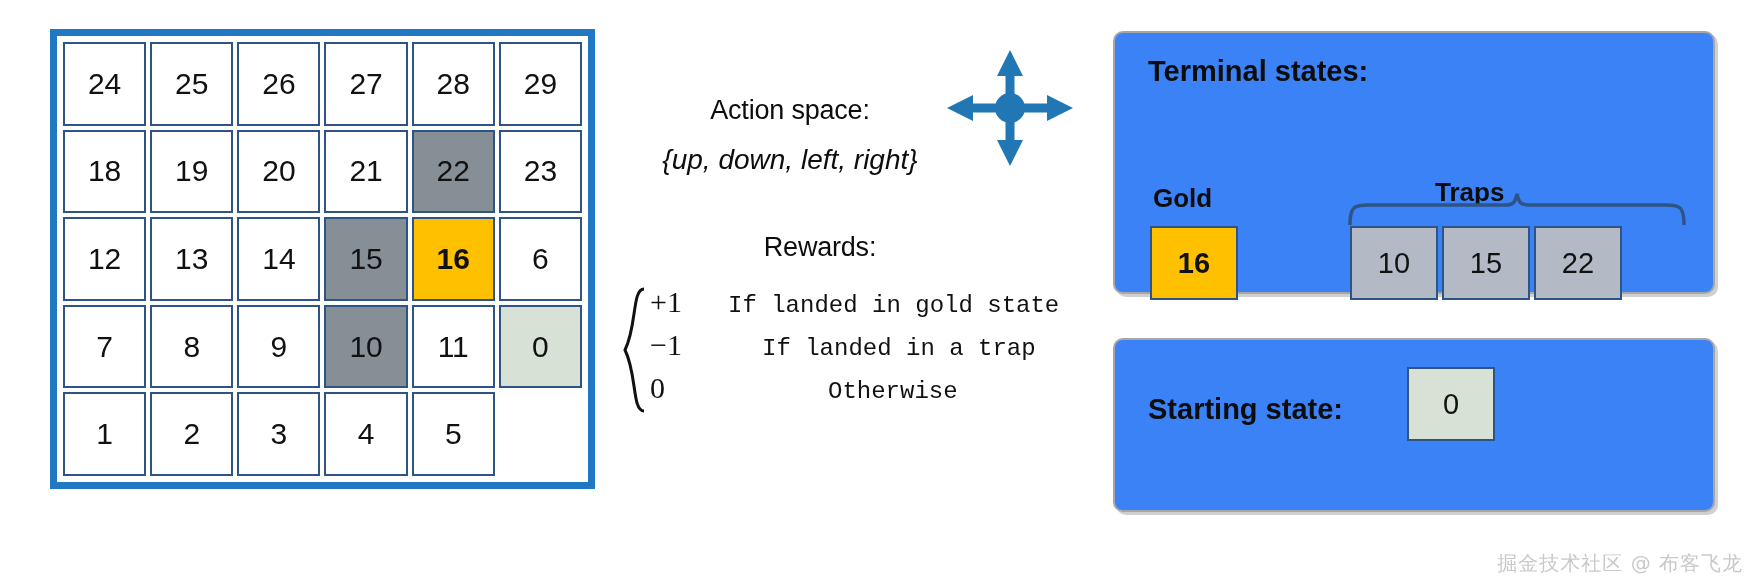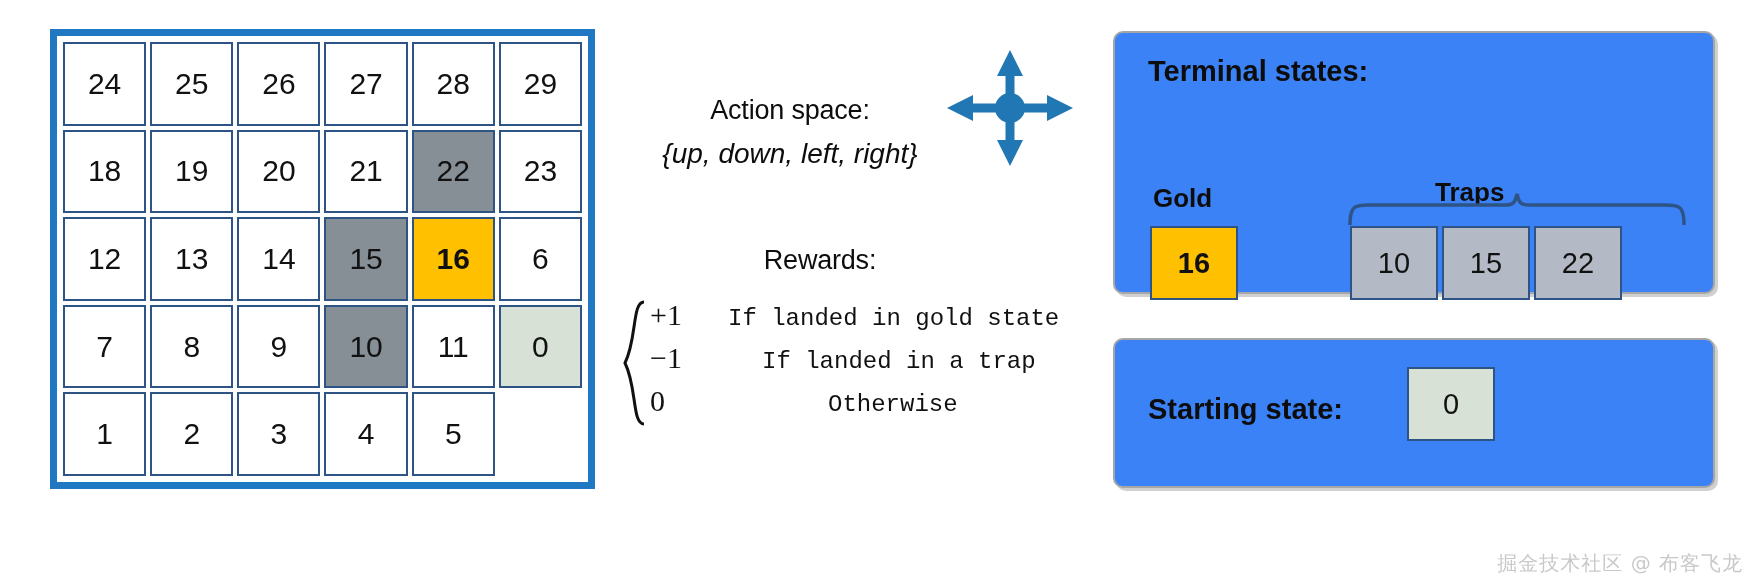--- a/index.html
+++ b/index.html
@@ -43,29 +43,29 @@
   
   #middle { position: absolute; left: 620px; top: 0; width: 470px; height: 587px; }
 
   #action-block { position: absolute; left: 0; top: 95px; width: 340px; text-align: center; }
   .hdr {
     font-size: 27px; font-weight: 400; color: #0d0d0d;
     font-family: "Liberation Sans", sans-serif;
     letter-spacing: -0.2px;
   }
   #action-set {
-    margin-top: 12px;
+    margin-top: 18px;
     font-size: 28px; font-style: italic; font-weight: 400; color: #0d0d0d;
     font-family: "Liberation Sans", sans-serif;
     white-space: nowrap;
   }
 
   #arrow-cross { position: absolute; left: 325px; top: 48px; width: 130px; height: 120px; }
 
-  #rewards-block { position: absolute; left: 0px; top: 245px; width: 470px; }
+  #rewards-block { position: absolute; left: 0px; top: 232px; width: 470px; }
   #rewards-title { text-align: center; width: 400px; }
   #rewards-eq {
     position: relative;
     margin-top: 22px;
     display: flex;
     align-items: stretch;
     font-family: "Liberation Serif", serif;
   }
   #brace {
     width: 30px; flex: 0 0 30px;
@@ -91,21 +91,21 @@
 
   
   .panel {
     position: absolute;
     background: #3b82f6;
     border: 2px solid #a6a6a6;
     border-radius: 10px;
     box-shadow: 3px 3px 0 rgba(150,150,150,0.45);
   }
   #terminal-panel { left: 1113px; top: 31px; width: 602px; height: 263px; }
-  #starting-panel { left: 1113px; top: 338px; width: 602px; height: 150px; }
+  #starting-panel { left: 1113px; top: 338px; width: 602px; height: 174px; }
 
   #terminal-title { position: absolute; left: 33px; top: 22px; font-size: 29px; font-weight: 700; color: #0d0d0d; }
 
   #gold-label { position:absolute; left: 38px; top: 150px; font-size: 26px; font-weight: 700; color:#0d0d0d; }
   #traps-label { position:absolute; left: 320px; top: 118px; font-size: 26px; font-weight:700; color:#0d0d0d;margin-top:26px; }
 
   #traps-brace { position: absolute; left: 232px; top: 160px; width: 340px; height: 32px; }
 
   .state-box {
     position: absolute;

